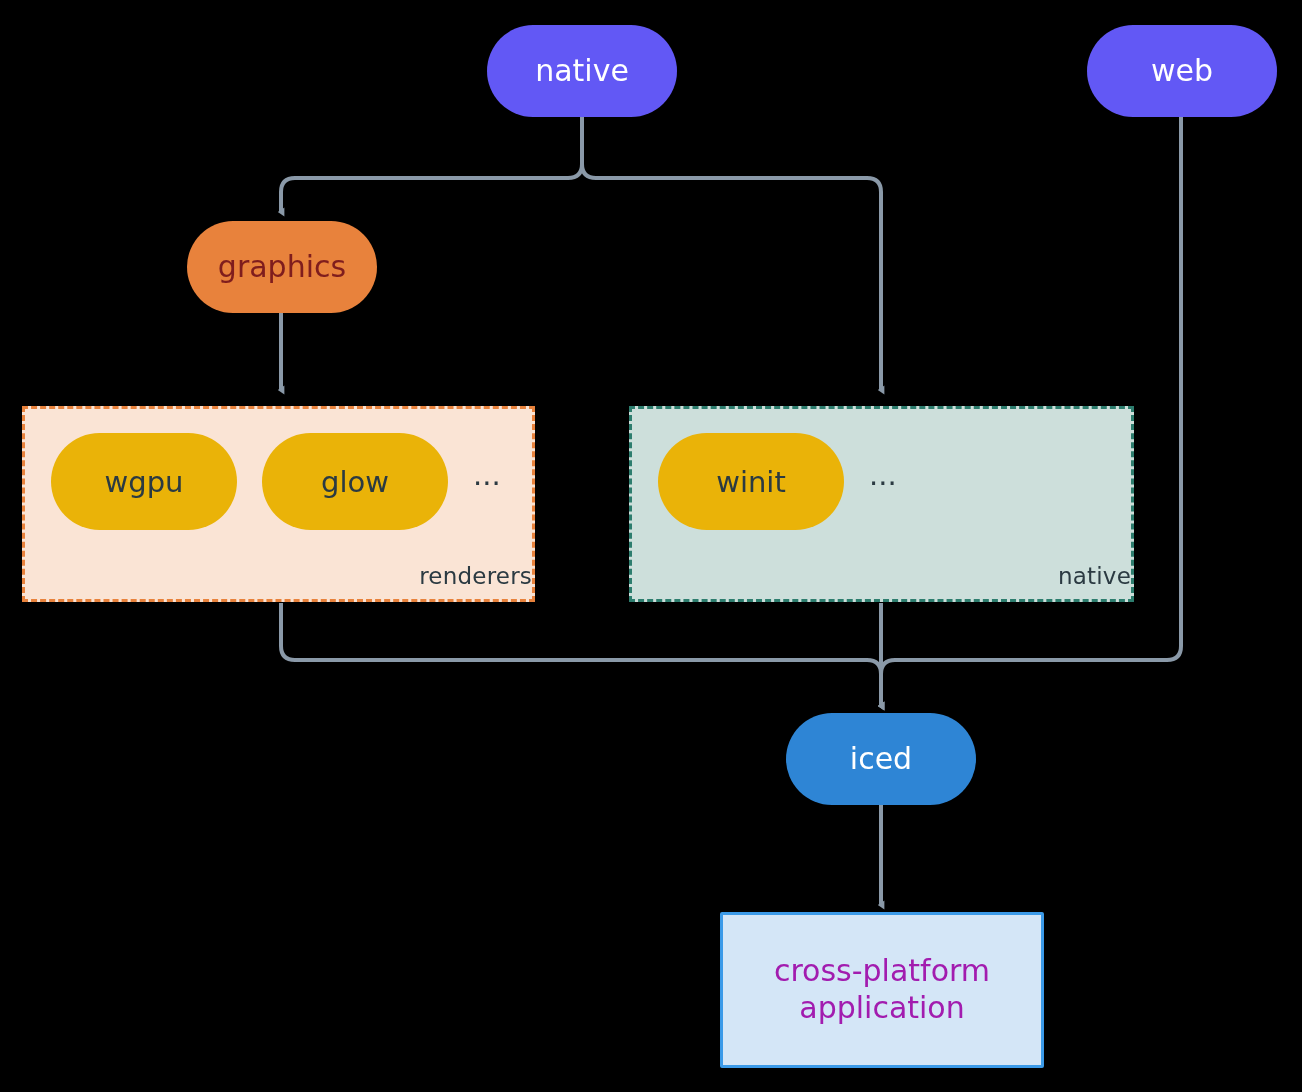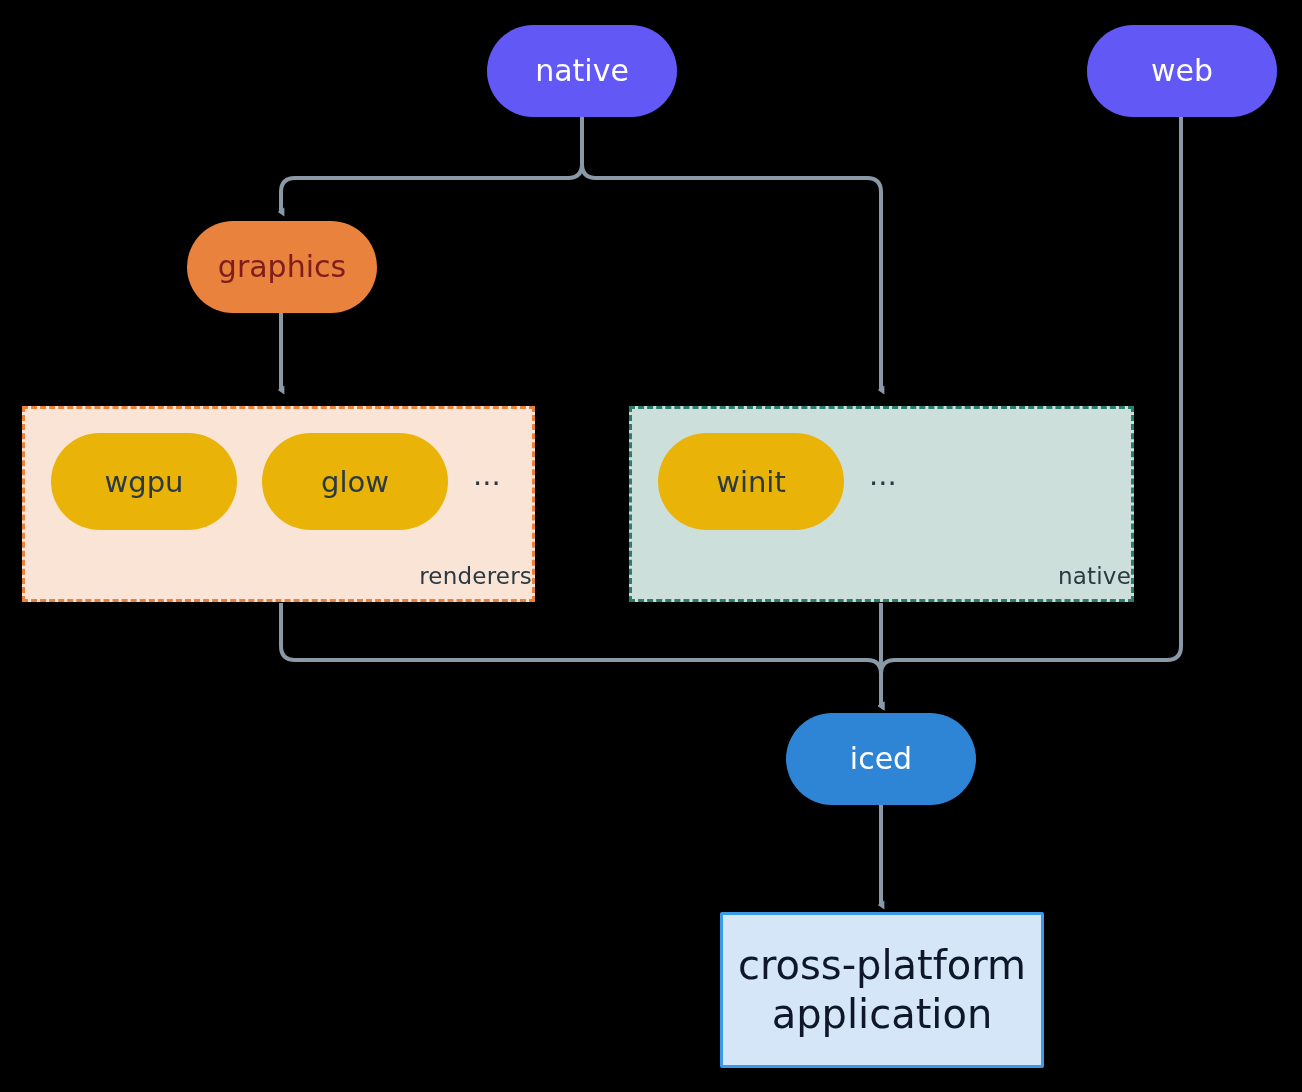--- a/index.html
+++ b/index.html
@@ -112,22 +112,22 @@
     color: #2B3A42;
     font-size: 29px;
     line-height: 1;
     padding-bottom: 12px;
   }
 
   
   .app-box {
     background: #D4E6F7;
     border: 3px solid #3B9AE8;
-    color: #0f172a;
-    font-size: 40px;
+    color: #a21caf;
+    font-size: 30px;
     border-radius: 2px;
   }
 </style>
 </head>
 <body>
 
 <div id="stage">
 
   <svg id="edges" viewBox="0 0 1302 1092" width="1302" height="1092" xmlns="http://www.w3.org/2000/svg">
     <defs>

